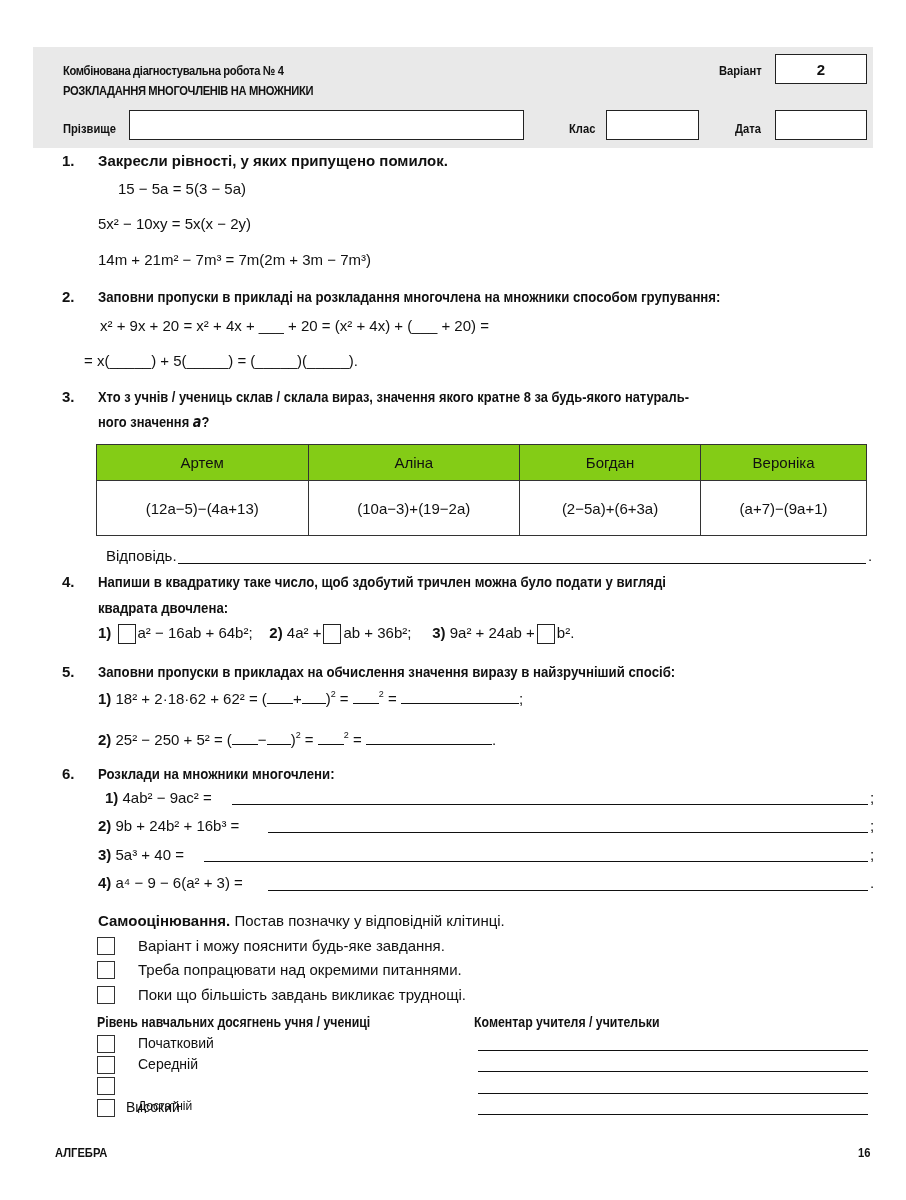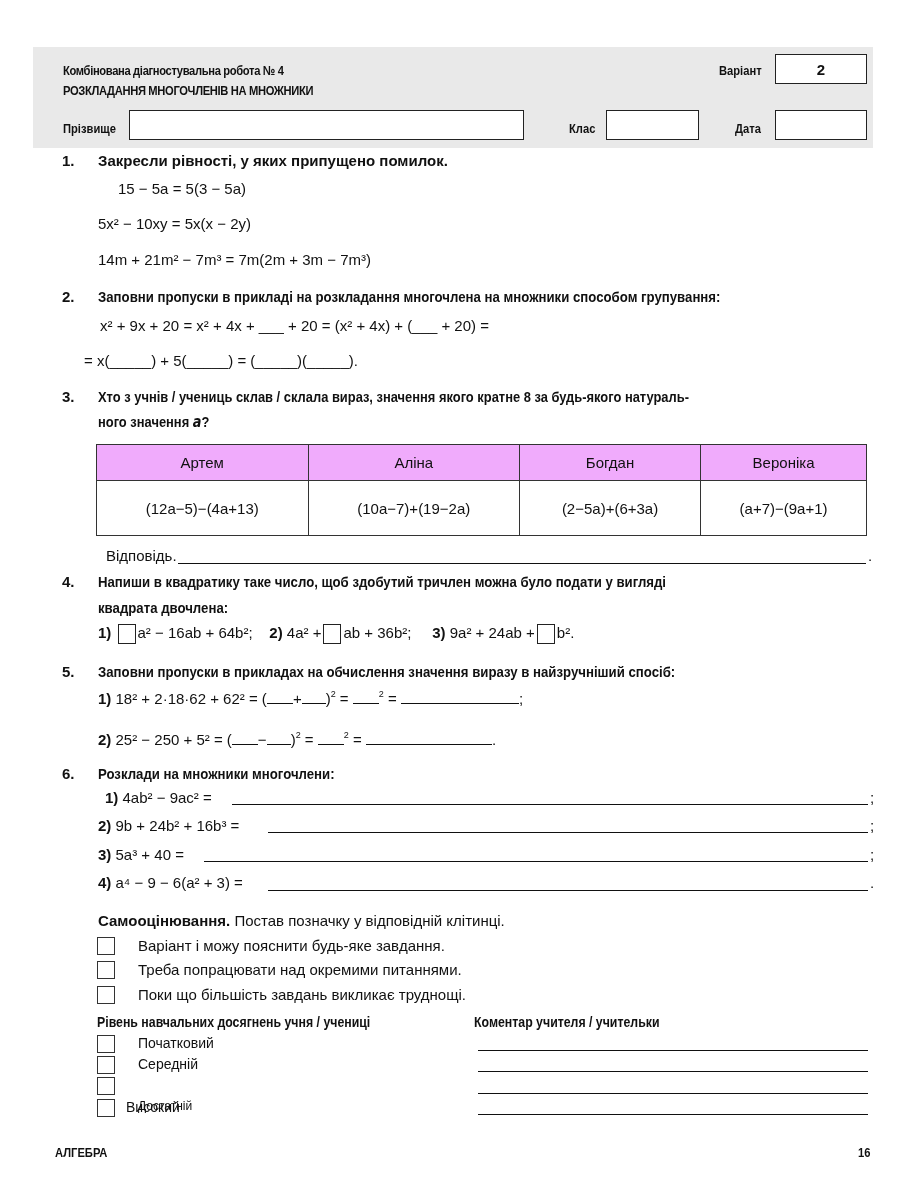--- a/index.html
+++ b/index.html
@@ -18,21 +18,21 @@
   
   .task { position: absolute; left: 62px; }
   .task-num { position: absolute; left: 0; font-weight: bold; font-size: 15px; }
   .task-text { position: absolute; left: 36px; font-weight: bold; font-size: 15px; white-space: nowrap; transform-origin: left top; }
   .line-expr { position: absolute; font-size: 15px; white-space: nowrap; }
   .blank { display: inline-block; border-bottom: 1px solid #111; height: 12px; vertical-align: baseline; }
   .sqbox { display: inline-block; width: 18px; height: 20px; border: 1px solid #222; vertical-align: middle; margin: 0 2px; box-sizing: border-box; }
   .answer-line { position: absolute; border-bottom: 1px solid #111; height: 0; }
 
   table.students { position: absolute; left: 96px; top: 444px; width: 771px; border-collapse: collapse; font-size: 15px; }
-  table.students th { background: #f0abfc; font-weight: normal; height: 33px; border: 1px solid #333; text-align: center; }
+  table.students th { background: #84cc16; font-weight: normal; height: 33px; border: 1px solid #333; text-align: center; }
   table.students td { height: 52px; border: 1px solid #333; text-align: center; white-space: nowrap; }
 
   .chk { position: absolute; width: 18px; height: 18px; border: 1px solid #333; box-sizing: border-box; }
   .chk-label { position: absolute; font-size: 15px; white-space: nowrap; }
 
   .footer { position: absolute; top: 1145px; font-weight: bold; font-size: 13px; transform: scaleX(0.86); transform-origin: left top; }
 </style>
 </head>
 <body>
 
@@ -82,21 +82,21 @@
     <tr>
       <th>Артем</th>
       <th>Аліна</th>
       <th>Богдан</th>
       <th>Вероніка</th>
     </tr>
   </thead>
   <tbody>
     <tr>
       <td>(12a−5)−(4a+13)</td>
-      <td>(10a−7)+(19−2a)</td>
+      <td>(10a−3)+(19−2a)</td>
       <td>(2−5a)+(6+3a)</td>
       <td>(a+7)−(9a+1)</td>
     </tr>
   </tbody>
 </table>
 
 <div class="line-expr" style="left:106px; top:547px;">Відповідь.</div>
 <div class="answer-line" style="left:178px; top:563px; width:688px;"></div>
 <div class="line-expr" style="left:868px; top:547px;">.</div>
 

